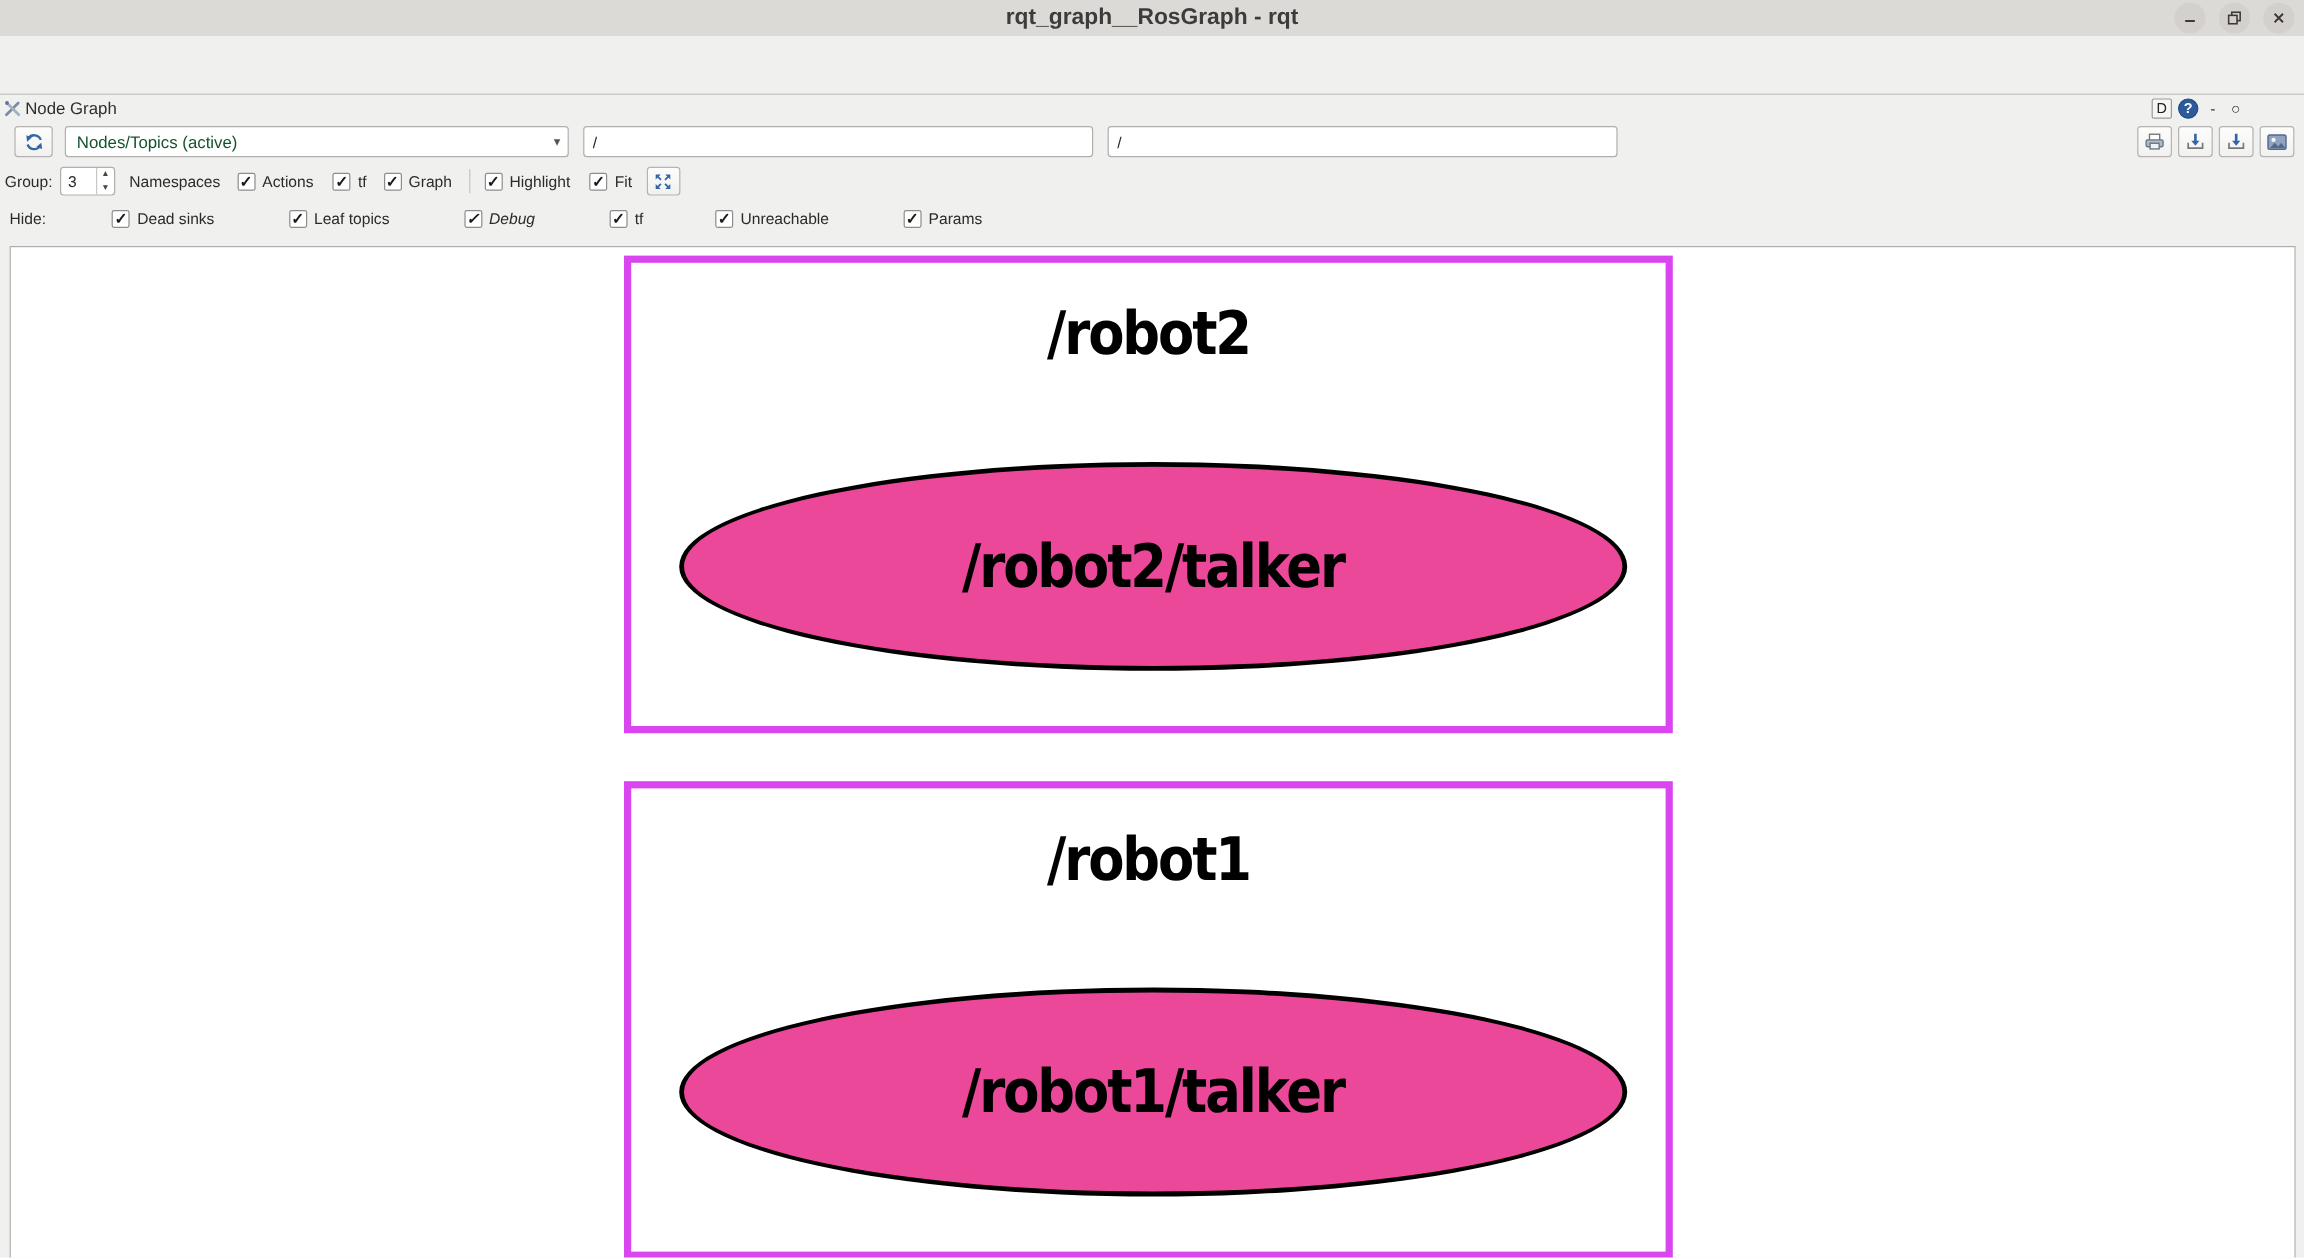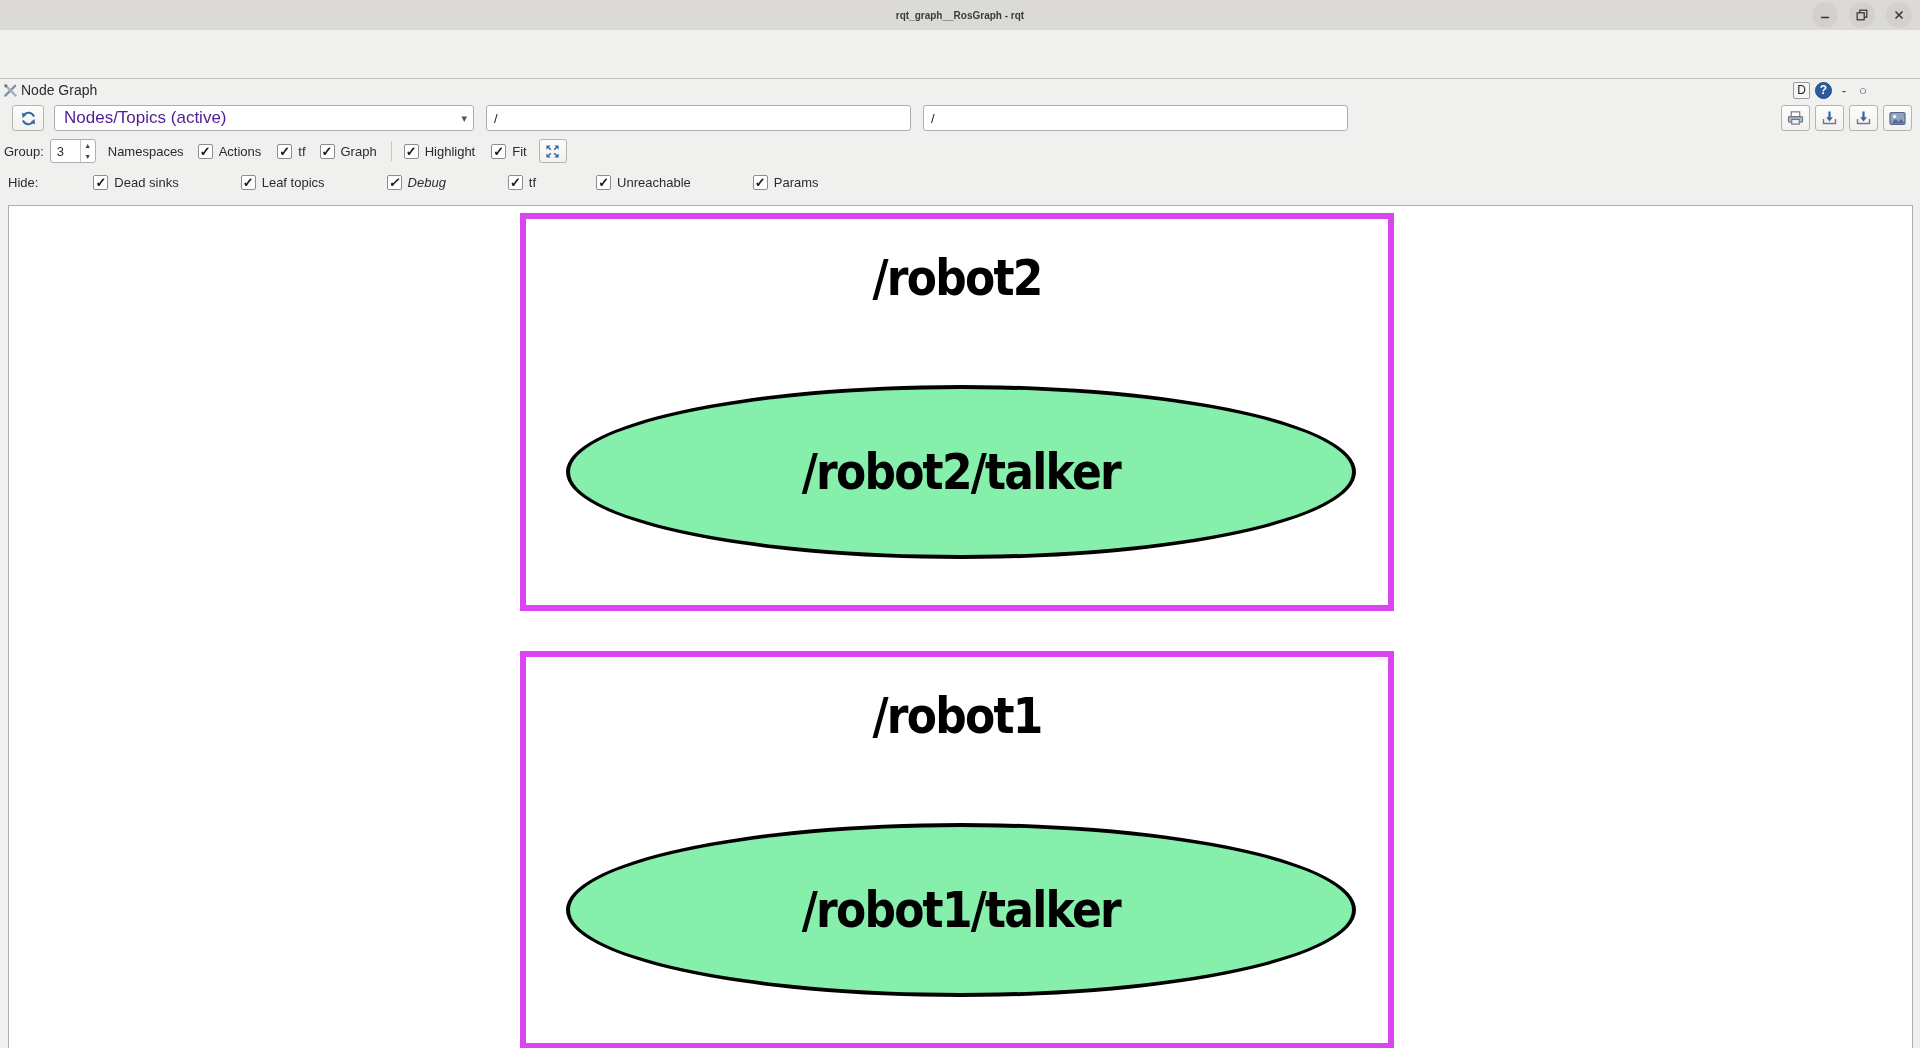--- a/index.html
+++ b/index.html
@@ -2,21 +2,21 @@
 <html><head>
 <meta charset="utf-8">
 <style>
   * { margin:0; padding:0; box-sizing:border-box; }
   html,body { width:1920px; height:1048px; overflow:hidden; }
   body { font-family:"Liberation Sans", sans-serif; font-size:13px; color:#2b2b2b; background:#f0f0ef; }
 
   
   .titlebar { height:30px; background:#dcdad6; position:relative;
               display:flex; align-items:center; justify-content:center; }
-  .titlebar .title { font-weight:bold; font-size:10px; color:#3c3c3c; }
+  .titlebar .title { font-weight:bold; font-size:19px; color:#3c3c3c; }
   .win-controls { position:absolute; right:8px; top:2px; display:flex; gap:11px; }
   .winbtn { width:26px; height:26px; border-radius:50%; background:#d4d1cd; border:none;
             display:flex; align-items:center; justify-content:center; cursor:default; padding:0; }
   .winbtn svg { display:block; }
 
   
   .dockbar { height:23px; border-top:1px solid #c3c1bd; background:#f0f0ef;
              display:flex; align-items:center; padding:0 6px 0 2px;margin-top:48px; }
   .dock-icon { width:17px; height:17px; margin-right:2px; display:inline-flex; align-items:center; justify-content:center; }
   .dock-title { font-size:14px; color:#2e2e2e; }
@@ -35,21 +35,21 @@
   .row3 { height:32px; padding:0 8px 2px 8px;gap:45px; }
 
   .toolbtn { height:26px; border:1px solid #b5b4b2; border-radius:3px;
              background:linear-gradient(#fdfdfc,#f1f1f0); display:inline-flex;
              align-items:center; justify-content:center; padding:0 5px; cursor:default; }
   .toolbtn svg { display:block; }
 
   .combo { width:420px; height:26px; margin-left:10px; background:#fff;
            border:1px solid #b0afad; border-radius:3px; display:flex; align-items:center;
            padding:0 6px 0 9px; }
-  .combo .combo-text { flex:1; font-size:17px; color:#4c1d95; }
+  .combo .combo-text { flex:1; font-size:14px; color:#14532d; }
   .combo .combo-arrow { color:#555; font-size:11px; }
 
   .filter-input { width:425px; height:26px; margin-left:12px; background:#fff;
                   border:1px solid #b0afad; border-radius:3px; padding:0 7px;
                   font-family:"Liberation Sans", sans-serif; font-size:13px; color:#222; }
 
   .right-actions { margin-left:auto; display:flex; gap:5px; }
   .right-actions .toolbtn { width:29px; }
 
   .lbl { font-size:13px; color:#2b2b2b; }
@@ -73,21 +73,21 @@
   .canvas { position:relative; margin:6px 7px 0 8px; width:1905px; height:850px;
             background:#ffffff; border:1px solid #adadad; overflow:hidden; }
   .bottom-strip { height:36px; background:#ebebe9; }
 
   .cluster { position:absolute; left:511px; width:874px; height:398px;
              border:6px solid #d946ef; background:#fff; }
   .cluster-label { text-align:center; margin-top:30px; }
   .gtext { font-family:"DejaVu Sans", sans-serif; font-weight:bold; font-size:50px;
            letter-spacing:-2px; color:#000; display:inline-block; transform:scaleX(0.88); white-space:nowrap; }
   .node-ellipse { position:absolute; left:40px; top:166px; width:790px; height:174px;
-                  border:4px solid #000; border-radius:50%; background:#86efac;
+                  border:4px solid #000; border-radius:50%; background:#ec4899;
                   display:flex; align-items:center; justify-content:center; }
 </style>
 </head>
 <body>
 
 <div class="titlebar">
   <div class="title">rqt_graph__RosGraph - rqt</div>
   <div class="win-controls">
     <button class="winbtn">
       <svg width="12" height="12" viewBox="0 0 12 12">

